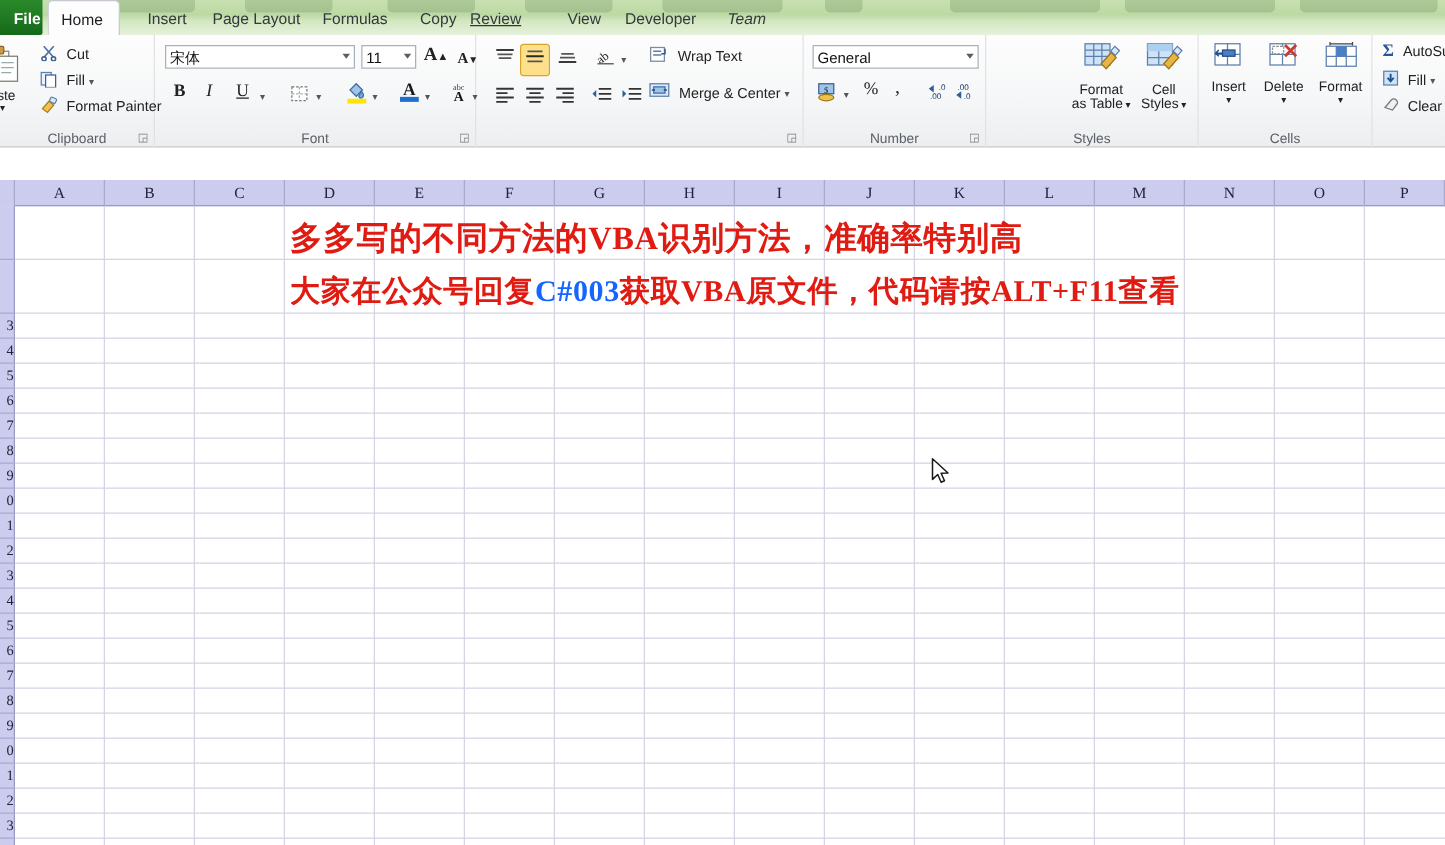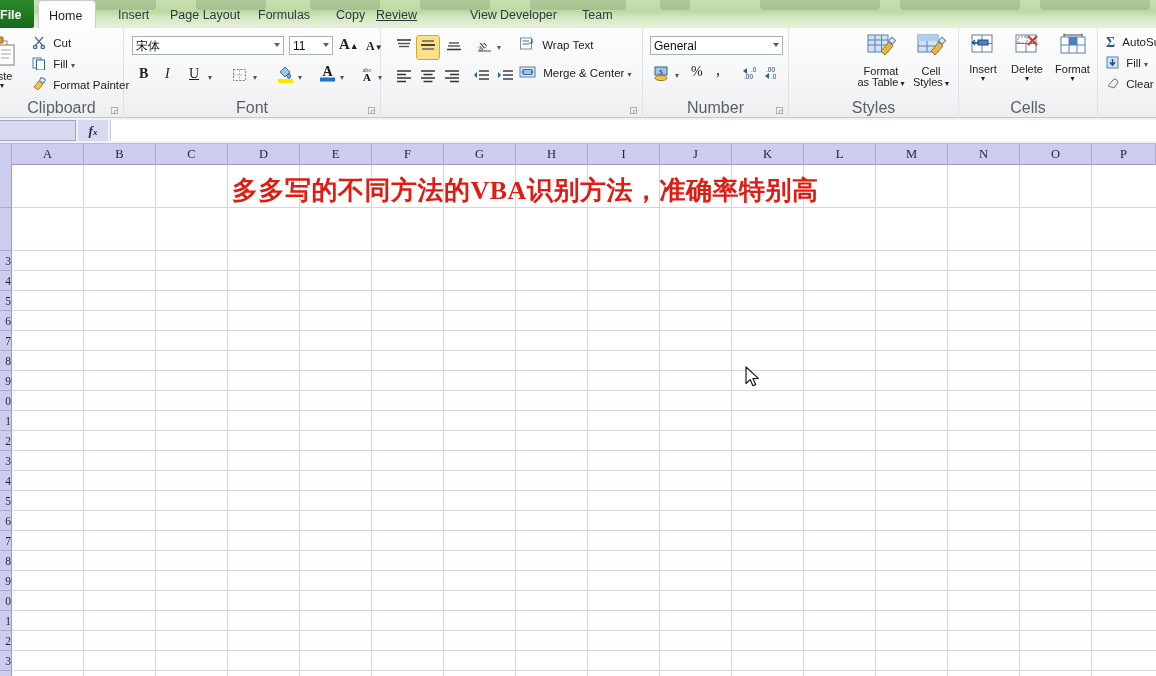--- a/index.html
+++ b/index.html
@@ -40,37 +40,37 @@
     background: #fdfdfd;
     border: 1px solid #c3c9ce;
     border-bottom: none;
     border-radius: 4px 4px 0 0;
     color: #1b1f23;
   }
   .tab.file {
     background: #1e7a1e;
     background: linear-gradient(to bottom,#2a8a2a,#15691a);
     color: #fff; font-weight: bold;
-    left: 0; width: 34px; padding-left: 0;
+    left: 0; width: 34px; padding-left: 11px;
     border-radius: 0 0 2px 0;
   }
 
   
   .ribbon {
     position: absolute; left: 0; top: 28px; width: 1156px; height: 90px;
     background: linear-gradient(to bottom,#fdfdfd 0%,#f6f7f8 55%,#eceef0 100%);
     border-bottom: 1px solid #c2c7cc;
   }
   .grp {
     position: absolute; top: 0; height: 90px;
     border-right: 1px solid #dfe3e6;
   }
   .grp-label {
     position: absolute; bottom: 1px; width: 100%;
-    text-align: center; font-size: 16px; color: #5a5f66;
+    text-align: center; font-size: 11px; color: #5a5f66;
   }
   .launcher {
     position: absolute; bottom: 2px; right: 3px;
     width: 11px; height: 11px; font-size: 9px; color: #7b8086;
     line-height: 11px; text-align: center;
   }
   .ico { display:inline-block; vertical-align:middle; }
   .rbtn {
     position: absolute;
     font-size: 11.5px; color: #222;
@@ -203,23 +203,23 @@
     <div class="qat-ghost" style="left:900px;width:120px;"></div>
     <div class="qat-ghost" style="left:1040px;width:110px;"></div>
 
     <div class="tab file">File</div>
     <div class="tab active" style="left:38px;width:58px;">Home</div>
     <div class="tab" style="left:108px;">Insert</div>
     <div class="tab" style="left:160px;">Page Layout</div>
     <div class="tab" style="left:248px;">Formulas</div>
     <div class="tab" style="left:326px;">Copy</div>
     <div class="tab" style="left:366px;text-decoration:underline;">Review</div>
-    <div class="tab" style="left:460px;">View</div>
+    <div class="tab" style="left:444px;">View</div>
     <div class="tab" style="left:490px;">Developer</div>
-    <div class="tab" style="left:572px;">Team</div>
+    <div class="tab" style="left:572px;font-style:italic;">Team</div>
   </div>
 
   <div class="ribbon">
 
     <div class="grp" style="left:0; width:124px;">
 
       <div class="bigbtn" style="left:-18px; top:6px; width:40px;">
         <span class="ico">
           <svg width="30" height="32" viewBox="0 0 30 32">
             <rect x="3" y="6" width="17" height="22" fill="#fdfbf0" stroke="#8a8a7a"></rect>
@@ -602,31 +602,20 @@
           <svg width="13" height="13" viewBox="0 0 13 13">
             <path d="M2 9 L7 3 q2-2 4 0 q2 2 0 4 L8 11 z" fill="#eef1f4" stroke="#777"></path>
           </svg>
         </span>
         <span style="margin-left:4px;">Clear</span>
         
       </div>
     </div>
   </div>
 
-  <div class="fbar">
-    <div class="namebox">
-      <span></span>
-    </div>
-    <div class="fxbtn">
-      <span>f<span style="font-size:9px;">x</span></span>
-    </div>
-    <div class="finput">
-      <span></span>
-    </div>
-  </div>
 
   <div class="gridwrap">
 
     <div class="colhdr">
       <div class="corner"></div>
       <div class="ch" style="left:12px;  width:72px;">A</div>
       <div class="ch" style="left:84px;  width:72px;">B</div>
       <div class="ch" style="left:156px; width:72px;">C</div>
       <div class="ch" style="left:228px; width:72px;">D</div>
       <div class="ch" style="left:300px; width:72px;">E</div>
@@ -708,20 +697,23 @@
       <div class="hline" style="top:385px;"></div>
       <div class="hline" style="top:405px;"></div>
       <div class="hline" style="top:425px;"></div>
       <div class="hline" style="top:445px;"></div>
       <div class="hline" style="top:465px;"></div>
       <div class="hline" style="top:485px;"></div>
       <div class="hline" style="top:505px;"></div>
 
       <div class="celltext t1" style="left:220px; top:8px;">多多写的不同方法的VBA识别方法，准确率特别高</div>
 
+      <div class="celltext t2" style="left:220px; top:52px;">
+        <span>大家在公众号回复</span><span class="blue">C#003</span><span>获取VBA原文件，代码请按ALT+F11查看</span>
+      </div>
 
     </div>
   </div>
 
   <div class="cursor" style="left:744px; top:366px;">
     <svg width="18" height="24" viewBox="0 0 18 24">
       <path d="M2 1 L2 17.5 L6.2 13.6 L8.9 19.8 L11.6 18.6 L8.9 12.6 L14.4 12.4 Z" fill="#ffffff" stroke="#1b1b1b" stroke-width="1.2" stroke-linejoin="round"></path>
     </svg>
   </div>
 

